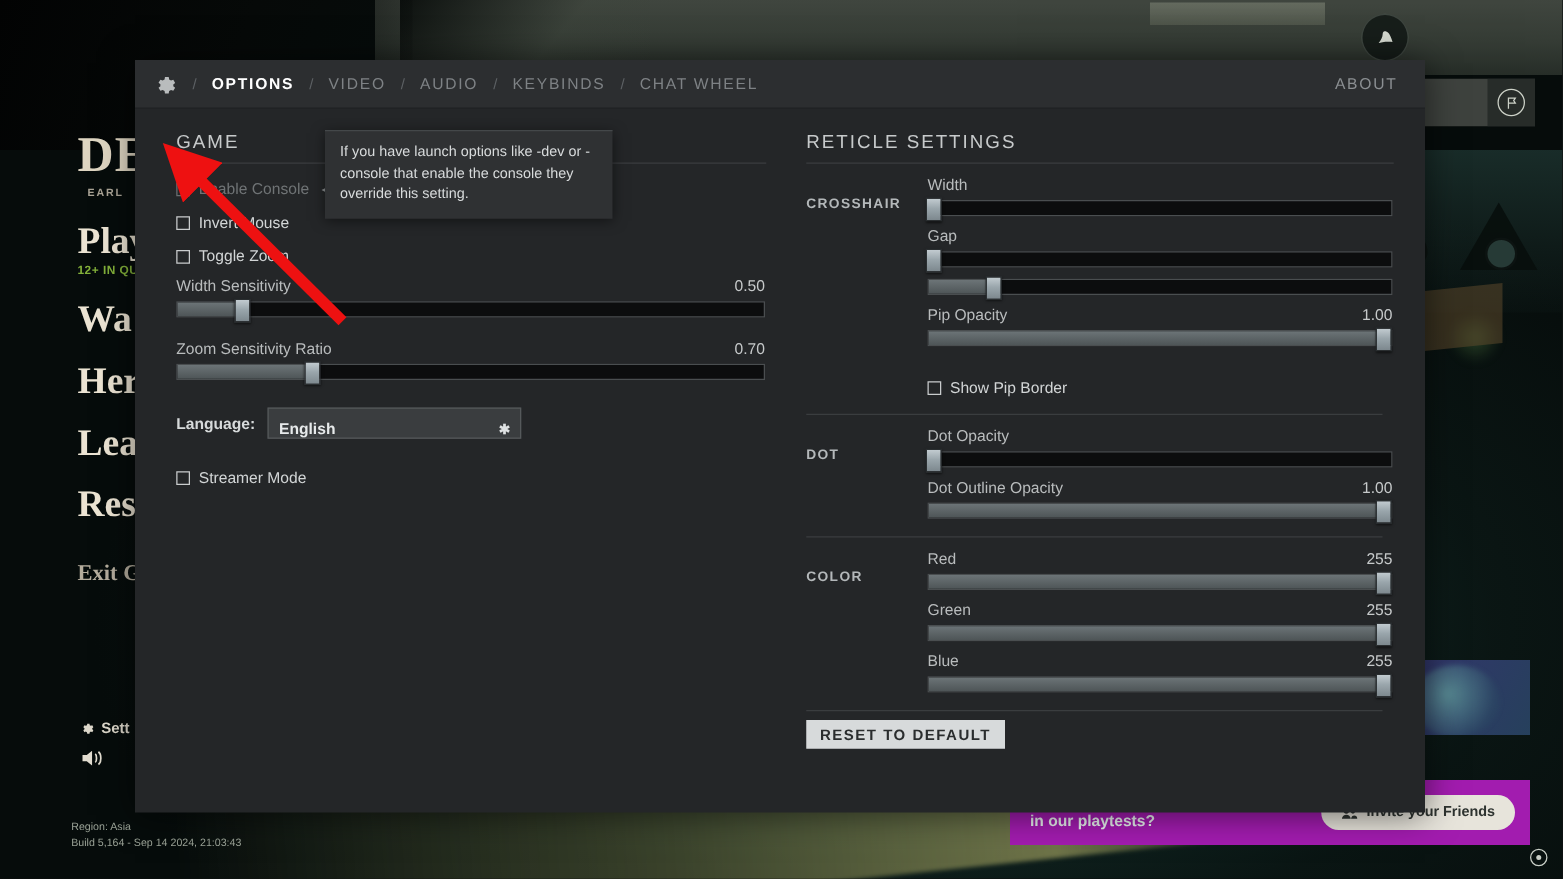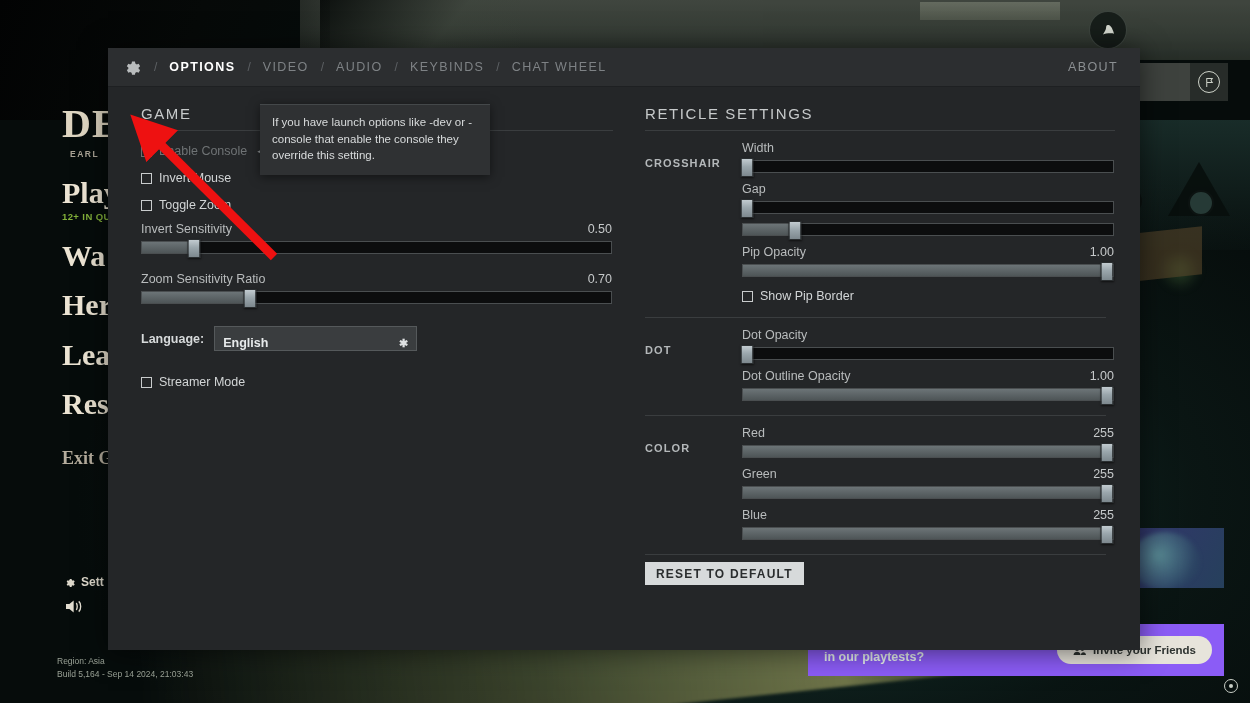--- a/index.html
+++ b/index.html
@@ -130,21 +130,21 @@
     overflow:hidden;
   }
   .promo-news-blob{
     position:absolute; left:120px; top:4px; width:70px; height:58px; border-radius:50%;
     background: radial-gradient(circle at 40% 40%, rgba(120,200,180,.55), rgba(50,120,110,.1) 70%);
     filter: blur(2px);
   }
   .promo-news-txt{ position:relative; padding:8px 10px; font-size:11.5px; font-weight:bold; color:#e7e9ef; line-height:1.35;}
   .promo-playtest {
     position:absolute; right:26px; top:624px; width:416px; height:52px;
-    background:#8b5cf6;
+    background:#a21caf;
   }
   .promo-playtest-txt{ position:absolute; left:16px; top:26px; font-size:12.5px; font-weight:bold; color:#e9f3f0;}
   .invite-btn {
     position:absolute; right:12px; top:12px; height:28px; padding:0 16px;
     background:#e7e4db; color:#2e3330; border-radius:14px;
     display:flex; align-items:center; gap:7px; font-size:11.5px; font-weight:bold;
   }
   .corner-dot{
     position:absolute; right:12px; bottom:10px; width:14px; height:14px; border-radius:50%;
     border:1.5px solid #c8cec6; display:flex;align-items:center;justify-content:center;
@@ -384,21 +384,21 @@
           <span class="chk"></span>
           <span class="chk-label">Invert Mouse</span>
         </div>
         <div class="chk-row">
           <span class="chk"></span>
           <span class="chk-label">Toggle Zoom</span>
         </div>
 
         <div class="sld-block">
           <div class="sld-head">
-            <span class="sld-label">Invert Sensitivity</span>
+            <span class="sld-label">Width Sensitivity</span>
             <span class="sld-val">0.50</span>
           </div>
           <div class="sld-track">
             <div class="sld-fill" style="width:11%"></div>
             <div class="sld-knob" style="left:11%"></div>
           </div>
         </div>
 
         <div class="sld-block" style="margin-top:18px">
           <div class="sld-head">
@@ -461,21 +461,21 @@
             <div class="sld-block">
               <div class="sld-head">
                 <span class="sld-label">Pip Opacity</span>
                 <span class="sld-val">1.00</span>
               </div>
               <div class="sld-track">
                 <div class="sld-fill" style="width:99%"></div>
                 <div class="sld-knob" style="left:98.5%"></div>
               </div>
             </div>
-            <div class="chk-row" style="margin-top:12px">
+            <div class="chk-row" style="margin-top:26px">
               <span class="chk"></span>
               <span class="chk-label">Show Pip Border</span>
             </div>
           </div>
         </div>
 
         
         <div class="r-group">
           <div class="r-tag">DOT</div>
           <div class="r-fields">

